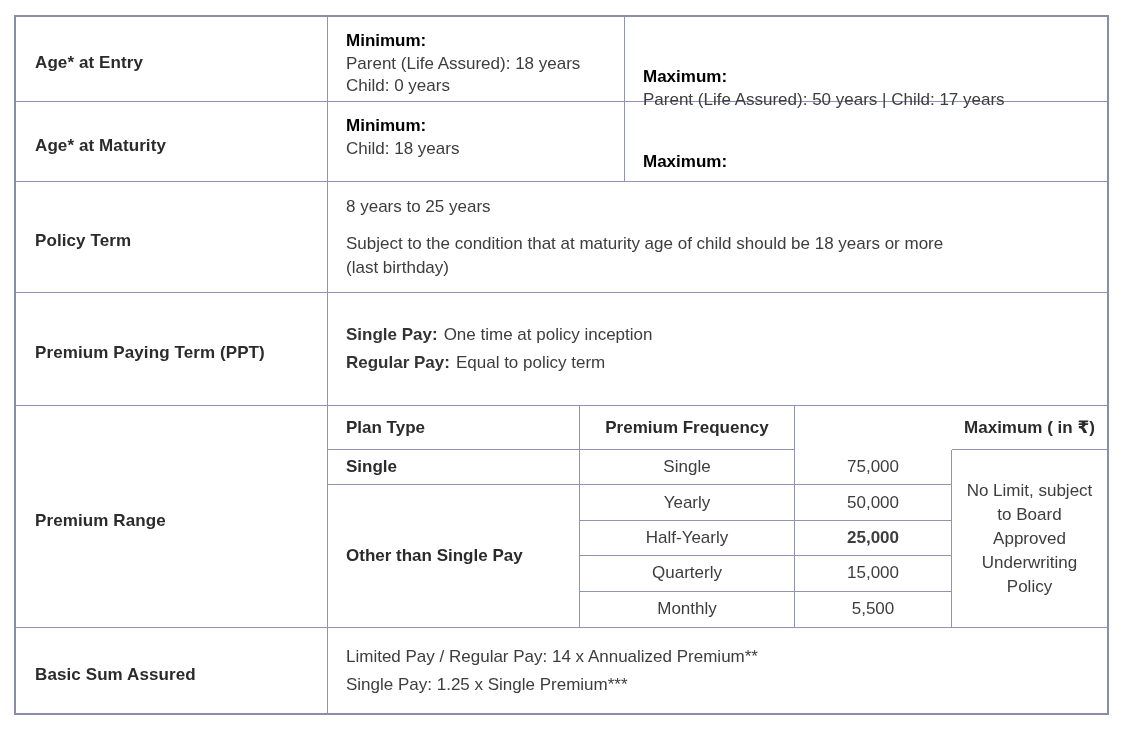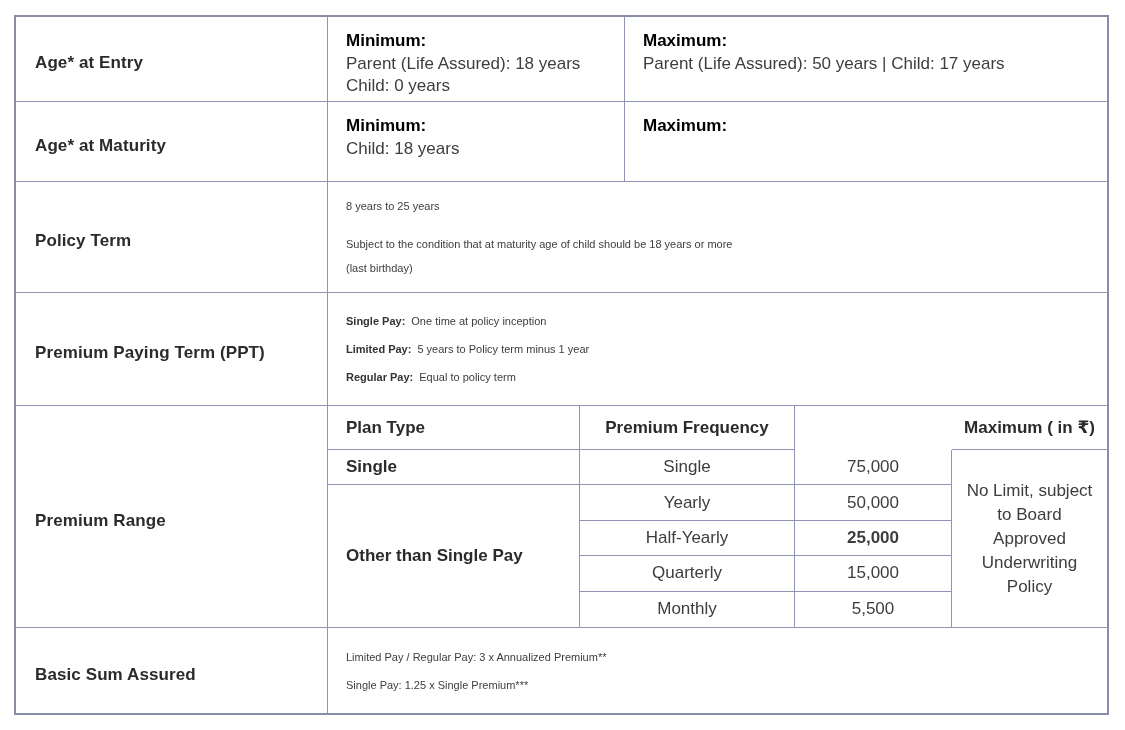--- a/index.html
+++ b/index.html
@@ -38,26 +38,26 @@
     display: flex; align-items: center;
     padding: 8px 10px 0 19px;
     font-size: 17px; font-weight: 700; color: var(--label-text);
     letter-spacing: 0.1px;
   }
   .split-cell {
     padding: 13px 16px 0 18px;
     font-size: 17px; line-height: 22.5px;
   }
   .min-cell { flex: 0 0 297px; width: 297px; border-right: 1px solid var(--border); }
-  .max-cell { flex: 1; }
+  .max-cell { flex: 1; margin-top: 36px; }
   .cell-title { font-weight: 700; color: #000000; }
 
   .content-cell {
     flex: 1; display: flex; flex-direction: column; justify-content: center;
-    padding: 0 18px; font-size: 11px;
+    padding: 0 18px; font-size: 17px;
   }
   .pt-para1 { margin-bottom: 14px; line-height: 23px; }
   .pt-para2 { line-height: 24px; }
   .pt-para2 span { display: block; }
 
   .ppt-line { line-height: 28px; }
   .lead { font-weight: 700; color: #333333; margin-right: 6px; }
 
   .nested {
     flex: 1;
@@ -118,23 +118,20 @@
     </div>
   </div>
 
   <div class="row r4">
     <div class="label-cell">Premium Paying Term (PPT)</div>
     <div class="content-cell">
       <div class="ppt-line">
         <span class="lead">Single Pay:</span><span>One time at policy inception</span>
       </div>
       <div class="ppt-line">
-        <span class="lead">Limited Pay:</span><span>5 years to Policy term minus 1 year</span>
-      </div>
-      <div class="ppt-line">
         <span class="lead">Regular Pay:</span><span>Equal to policy term</span>
       </div>
     </div>
   </div>
 
   <div class="row r5">
     <div class="label-cell">Premium Range</div>
     <div class="nested">
 
       <div class="ncell n-left n-bold br bb" style="grid-column:1; grid-row:1;">Plan Type</div>
@@ -159,18 +156,18 @@
       <div class="ncell br" style="grid-column:2; grid-row:6;">Monthly</div>
       <div class="ncell br" style="grid-column:3; grid-row:6;">5,500</div>
 
       <div class="max-merged">No Limit, subject to Board Approved Underwriting Policy</div>
     </div>
   </div>
 
   <div class="row r6">
     <div class="label-cell">Basic Sum Assured</div>
     <div class="content-cell">
-      <div class="bsa-line">Limited Pay / Regular Pay: 3 x Annualized Premium**</div>
+      <div class="bsa-line">Limited Pay / Regular Pay: 14 x Annualized Premium**</div>
       <div class="bsa-line">Single Pay: 1.25 x Single Premium***</div>
     </div>
   </div>
 
 </div>
 
 </body></html>

